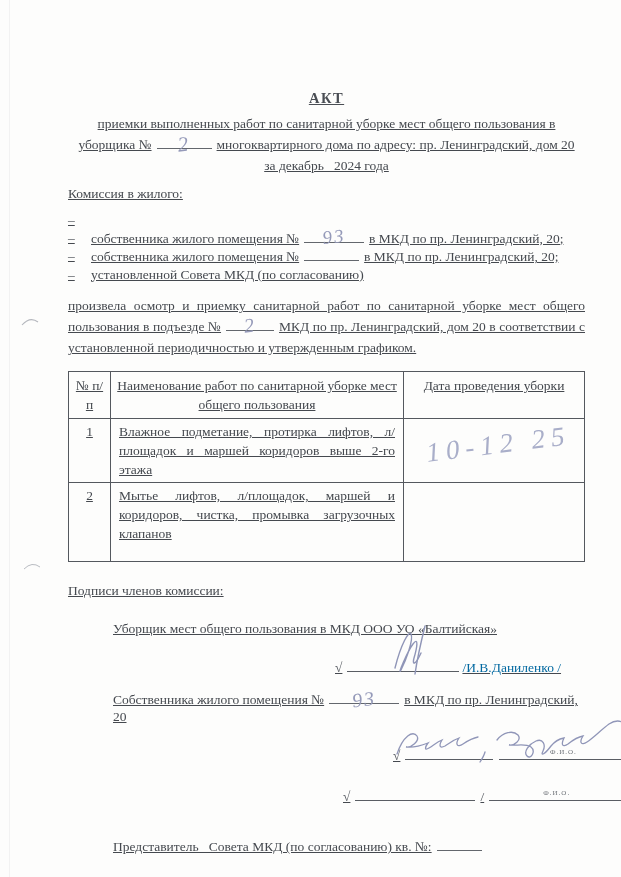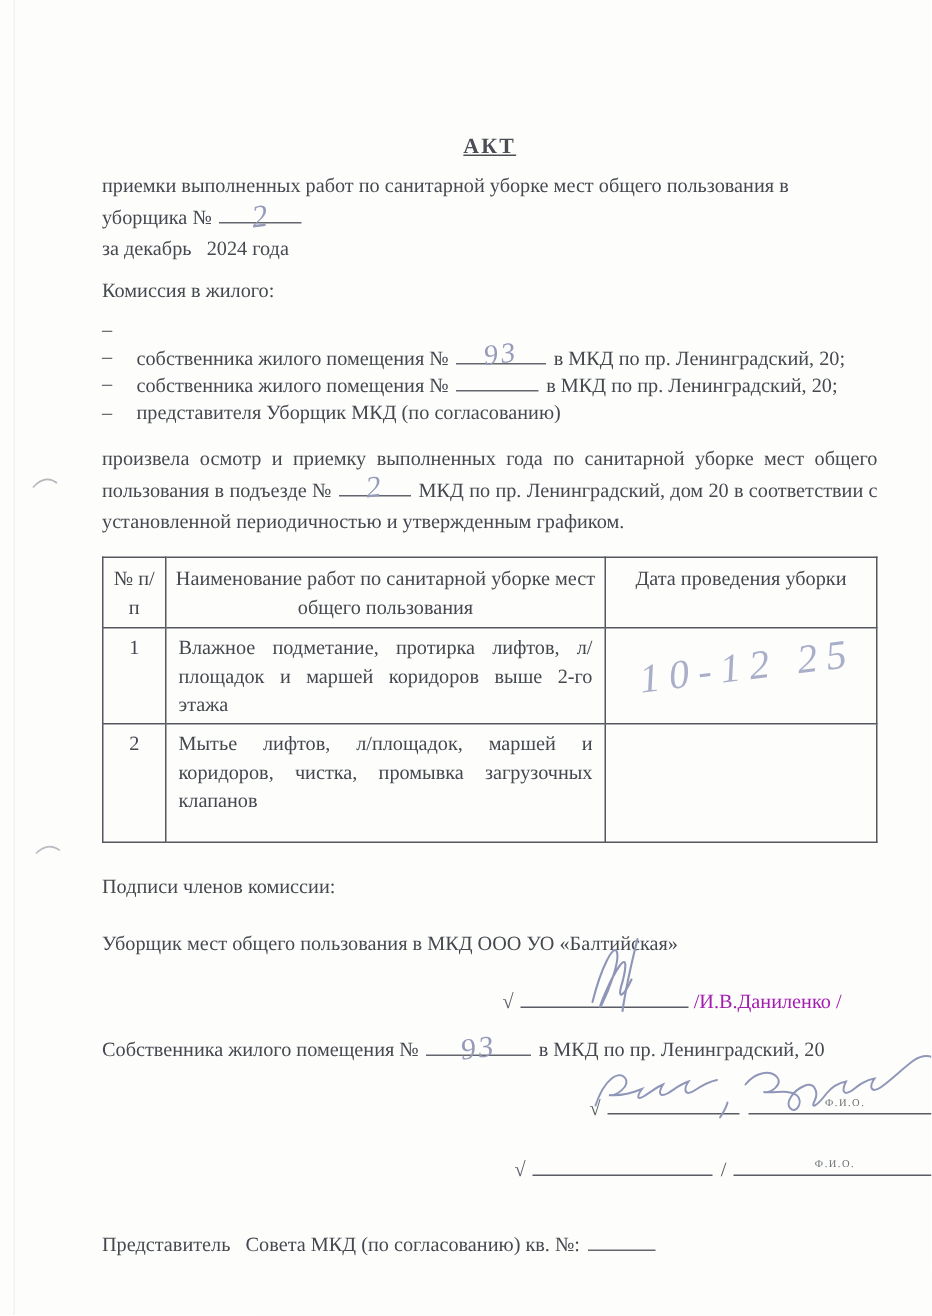--- a/index.html
+++ b/index.html
@@ -6,29 +6,30 @@
   .page{
     position:relative;
     width:621px;height:877px;
     background:#fdfdfc;
     font-family:"Liberation Serif","DejaVu Serif",serif;
     color:#45494f;
     font-size:13.5px;
     overflow:hidden;
     box-sizing:border-box;
     padding:90px 36px 0 68px;
+    text-decoration:underline;
   }
   .edge-streak{position:absolute;left:9px;top:0;bottom:0;width:1px;background:rgba(120,120,125,0.08);}
   .artifact{position:absolute;}
   .content{width:517px;position:relative;}
   .doc-title{
     text-align:center;font-weight:bold;letter-spacing:1.5px;
     text-decoration:underline;font-size:14.5px;margin-bottom:6px;color:#4a4e54;
   }
-  .subtitle{line-height:21px;}
+  .subtitle{text-align:center;line-height:21px;}
   .subtitle .pre-space{white-space:pre-wrap;}
   .blank{
     display:inline-block;border-bottom:1px solid #63676d;height:13px;
     position:relative;margin:0 5px;vertical-align:baseline;
   }
   .w45{width:45px}.w48{width:48px}.w55{width:55px}.w60{width:60px}
   .w70{width:70px}.w75{width:75px}
   .hand{
     position:absolute;left:50%;bottom:-4px;transform:translateX(-50%) rotate(-7deg);
     font-size:19px;font-style:italic;color:#959ab9;letter-spacing:2px;white-space:nowrap;
@@ -49,29 +50,29 @@
   td.name-cell{text-align:justify;}
   td.date-cell{width:auto;}
   tbody td{height:44px;}
   tbody tr:last-child td{height:72px;}
   .hand-date{
     position:absolute;left:358px;top:58px;
     font-size:27px;font-style:italic;color:#a9aec9;letter-spacing:6px;
     transform:rotate(-7deg);white-space:nowrap;pointer-events:none;
   }
   .sig-heading{margin-top:20px;line-height:17px;}
-  .sig-label{margin-top:12px;line-height:17px;}
+  .sig-label{margin-top:12px;line-height:17px;margin-left:45px;}
   .sig-label.mt-lg{margin-top:21px;}
   .sig-label.mt-xl{margin-top:30px;}
   .pre-space{white-space:pre-wrap;}
   .sig-row{position:relative;margin-top:21px;height:20px;white-space:nowrap;}
   .check{color:#5a5e64;margin-right:2px;}
   .sline{display:inline-block;border-bottom:1px solid #595d63;height:13px;position:relative;margin:0 3px;}
   .sl112{width:112px}.sl88{width:88px}.sl120{width:120px}.sl128{width:128px}.sl135{width:135px}
-  .sig-name{color:#a21caf;}
+  .sig-name{color:#0369a1;}
   .slash{margin:0 2px;color:#55595f;}
   .fio{
     position:absolute;top:2px;left:50%;transform:translateX(-50%);
     font-size:7px;color:#6d7177;letter-spacing:1px;white-space:nowrap;
   }
   .row-1{margin-left:267px;}
   .row-2{margin-left:325px;}
   .row-3{margin-left:275px;}
   .scribble{position:absolute;pointer-events:none;}
   .scr-cleaner{left:38px;top:-36px;}
@@ -89,45 +90,45 @@
   <svg class="artifact" style="left:22px;top:560px;" width="20" height="12">
     <path d="M2 9 Q10 1 18 7" stroke="#b9bcc2" stroke-width="1" fill="none"></path>
   </svg>
 
   <div class="content">
 
     <div class="doc-title">АКТ</div>
 
     <div class="subtitle">
       <span>приемки выполненных работ по санитарной уборке мест общего пользования в</span><br>
-      <span>уборщика №</span><span class="blank w55"><span class="hand" style="font-size:21px;bottom:-7px;">2</span></span><br>
+      <span>уборщика №</span><span class="blank w55"><span class="hand" style="font-size:21px;bottom:-7px;">2</span></span><span>многоквартирного дома по адресу: пр. Ленинградский, дом 20</span><br>
       <span class="pre-space">за декабрь   2024 года</span>
     </div>
 
     <div class="committee-heading">Комиссия в жилого:</div>
 
     <div class="committee">
       <div class="li">
         <span class="dash">–</span>
       </div>
       <div class="li">
         <span class="dash">–</span>
         <span><span>собственника жилого помещения №</span><span class="blank w60"><span class="hand">93</span></span><span>в МКД по пр. Ленинградский, 20;</span></span>
       </div>
       <div class="li">
         <span class="dash">–</span>
         <span><span>собственника жилого помещения №</span><span class="blank w55"></span><span>в МКД по пр. Ленинградский, 20;</span></span>
       </div>
       <div class="li">
         <span class="dash">–</span>
-        <span>представителя Уборщик МКД (по согласованию)</span>
+        <span>установленной Совета МКД (по согласованию)</span>
       </div>
     </div>
 
-    <p class="body-par"><span>произвела осмотр и приемку выполненных года по санитарной уборке мест общего пользования в подъезде №</span><span class="blank w48"><span class="hand" style="font-size:20px;bottom:-6px;">2</span></span><span>МКД по пр. Ленинградский, дом 20 в соответствии с установленной периодичностью и утвержденным графиком.</span></p>
+    <p class="body-par"><span>произвела осмотр и приемку санитарной работ по санитарной уборке мест общего пользования в подъезде №</span><span class="blank w48"><span class="hand" style="font-size:20px;bottom:-6px;">2</span></span><span>МКД по пр. Ленинградский, дом 20 в соответствии с установленной периодичностью и утвержденным графиком.</span></p>
 
     <div class="table-wrap">
       <table>
         <colgroup>
             <col class="c-num">
             <col class="c-name">
             <col>
           </colgroup>
         <thead>
           <tr>

